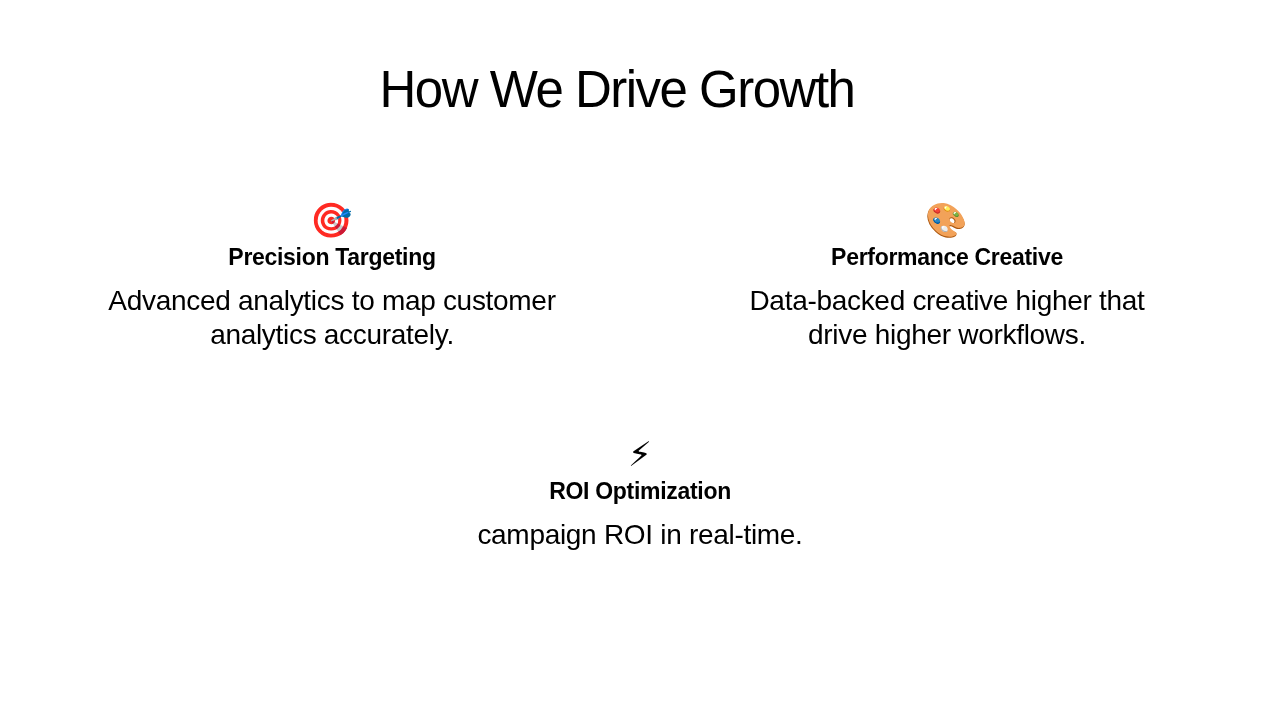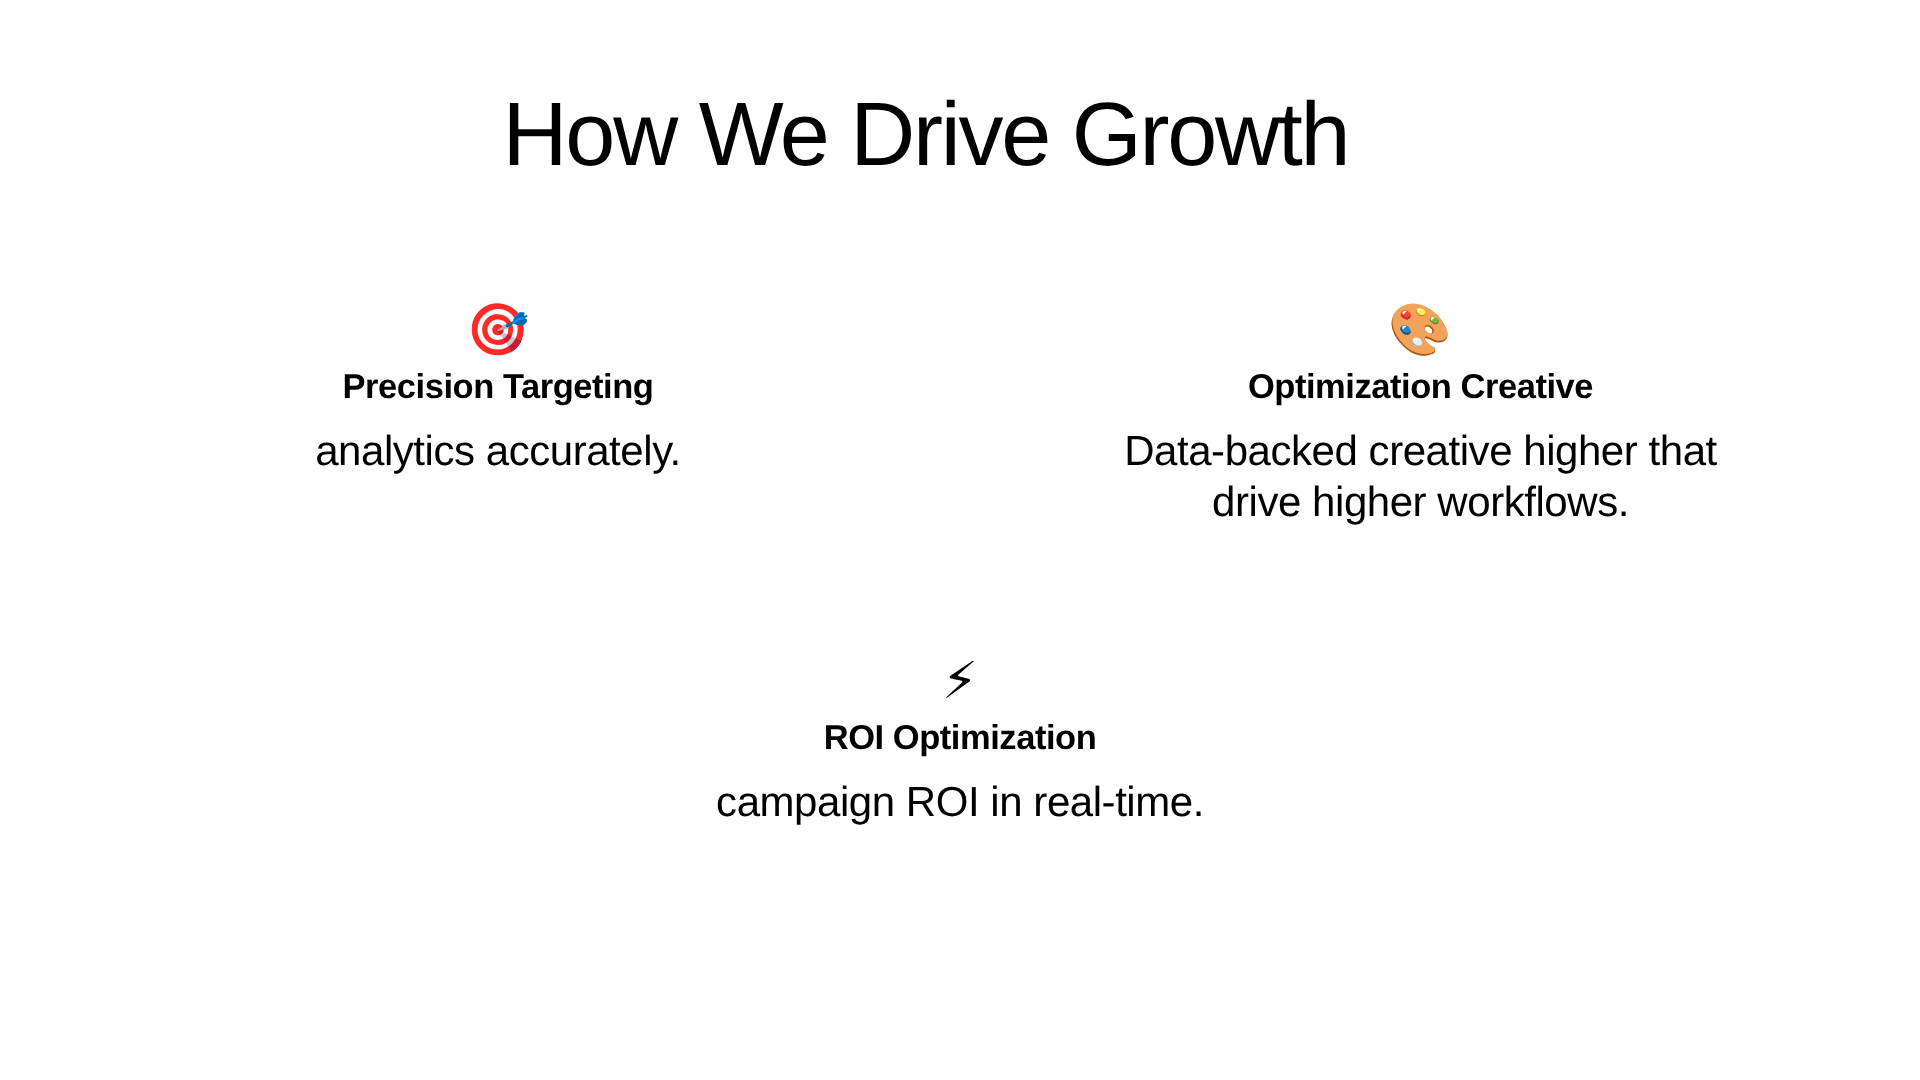--- a/index.html
+++ b/index.html
@@ -3,21 +3,21 @@
   <meta charset="utf-8">
   <style>
     html, body { margin: 0; padding: 0; }
     body {
       width: 1280px; height: 720px; background: #ffffff; overflow: hidden;
       font-family: "Liberation Sans", "DejaVu Sans", sans-serif; color: #000;
       position: relative;
     }
     .title {
       position: absolute; top: 52px; left: 0; width: 1234px; text-align: center;
-      font-size: 60px; font-weight: 400; letter-spacing: -1.5px; line-height: 76px;
+      font-size: 51px; font-weight: 400; letter-spacing: -1.5px; line-height: 76px;
     }
     .card {
       position: absolute; text-align: center; width: 560px;
     }
     .card .icon { font-size: 34px; line-height: 40px; height: 40px; }
     .card .heading { font-size: 23px; font-weight: 700; letter-spacing: -0.3px; line-height: 30px; margin-top: 2px; text-align: center; }
     .card .desc { font-size: 28px; font-weight: 400; line-height: 34px; margin-top: 12px; letter-spacing: -0.3px; }
     #card-0 { left: 52px; top: 200px; }
     #card-1 { left: 667px; top: 200px; }
     #card-2 { left: 360px; top: 434px; }
@@ -25,27 +25,28 @@
   </style>
 </head>
 <body>
 
 <div class="title">How We Drive Growth</div>
 
 <div class="card" id="card-0">
   <div class="icon emoji">🎯</div>
   <div class="heading">Precision Targeting</div>
   <div class="desc">
+    <div>Advanced analytics to map customer</div>
     <div>analytics accurately.</div>
   </div>
 </div>
 
 <div class="card" id="card-1">
   <div class="icon emoji">🎨</div>
-  <div class="heading">Optimization Creative</div>
+  <div class="heading">Performance Creative</div>
   <div class="desc">
     <div>Data-backed creative higher that</div>
     <div>drive higher workflows.</div>
   </div>
 </div>
 
 <div class="card" id="card-2">
   <div class="icon emoji">⚡</div>
   <div class="heading">ROI Optimization</div>
   <div class="desc">

